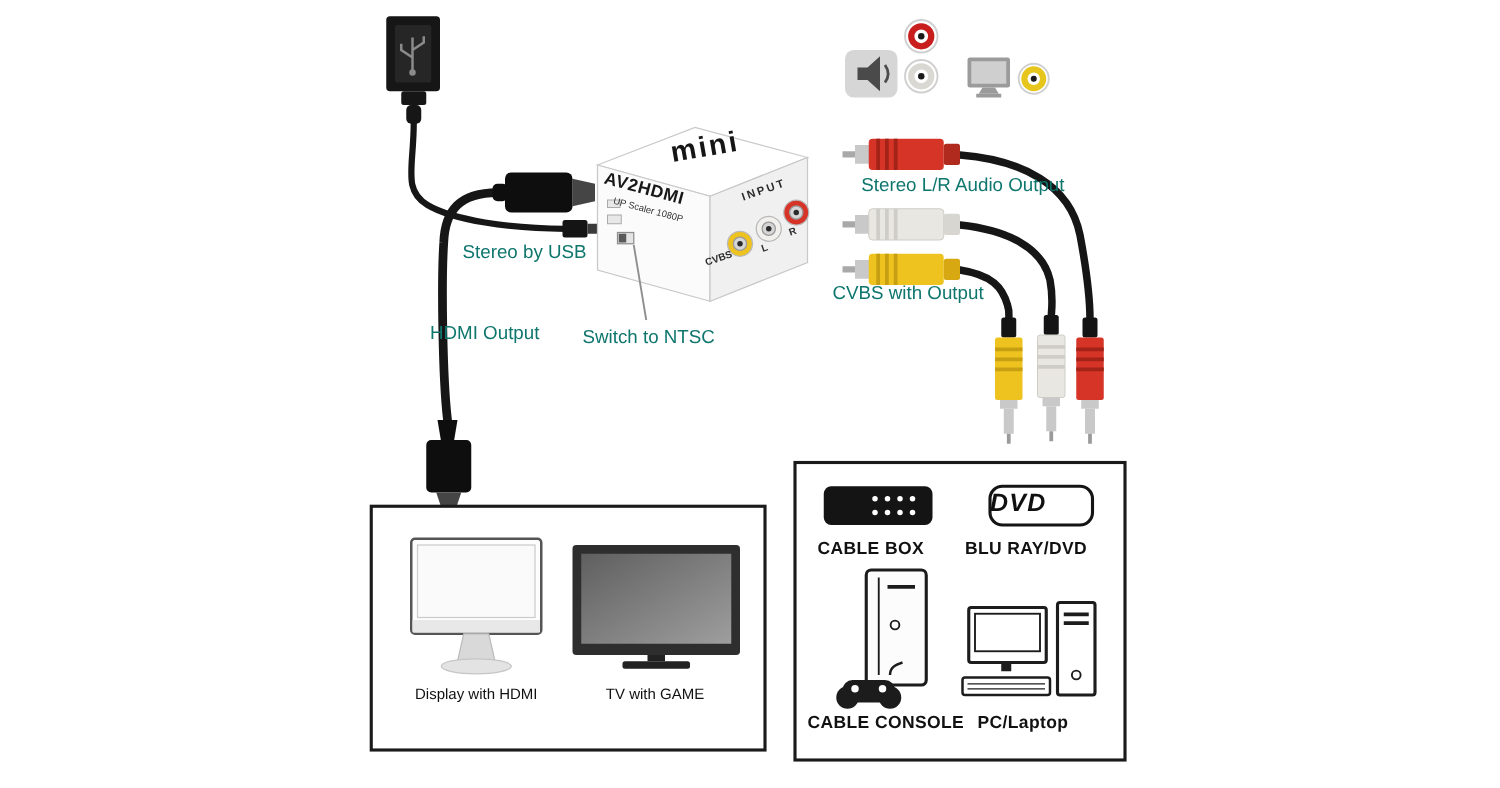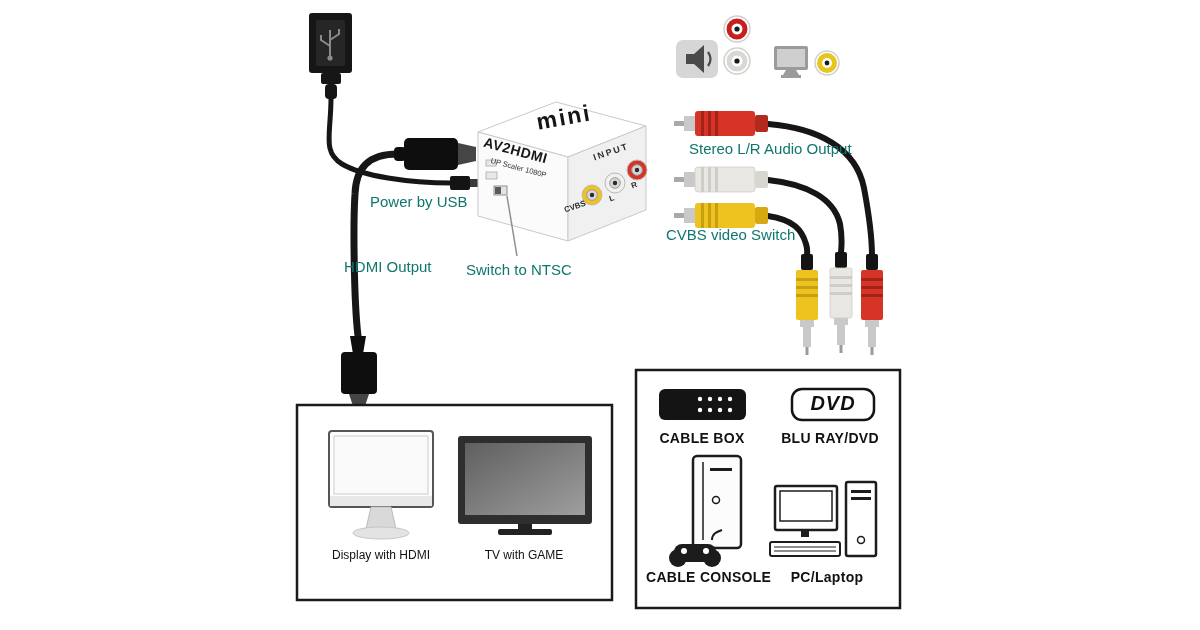--- a/index.html
+++ b/index.html
@@ -3,21 +3,21 @@
 <meta charset="utf-8">
 <style>
   html,body{margin:0;padding:0;background:#fff;}
   .stage{
     position:relative;width:1200px;height:630px;background:#ffffff;
     overflow:hidden;font-family:"Liberation Sans",sans-serif;color:#111;
   }
   .stage svg{position:absolute;left:0;top:0;}
   .label{position:absolute;font-size:15px;color:#0f766e;white-space:nowrap;line-height:1.1;}
   .caption{position:absolute;font-size:12px;color:#111;text-align:center;white-space:nowrap;}
-  .device-caption{position:absolute;font-size:14px;font-weight:bold;color:#111;text-align:center;white-space:nowrap;letter-spacing:.3px;}
+  .device-caption{position:absolute;font-size:14px;font-weight:bold;color:#111;white-space:nowrap;letter-spacing:.3px;}
   .mini-logo{
     position:absolute;left:512px;top:104px;width:104px;text-align:center;
     font-size:23px;font-weight:bold;letter-spacing:2px;color:#151515;
     transform:rotate(-10deg);transform-origin:center;
   }
   .model-text{
     position:absolute;left:486px;top:134px;width:92px;
     font-size:14px;font-weight:bold;letter-spacing:.5px;color:#181818;
     transform:rotate(15deg);transform-origin:left top;
   }
@@ -29,21 +29,21 @@
   .input-text{
     position:absolute;left:592px;top:153px;width:52px;
     font-size:9px;font-weight:bold;letter-spacing:2px;color:#2c2c2c;
     transform:rotate(-19deg);transform-origin:left top;
   }
   .jack-letter{
     position:absolute;font-size:8px;font-weight:bold;color:#2c2c2c;
     transform:rotate(-19deg);transform-origin:left top;
   }
   .dvd-badge-text{
-    position:absolute;left:792px;top:392px;width:82px;text-align:center;
+    position:absolute;left:792px;top:392px;width:82px;text-align:left;
     font-size:20px;font-weight:bold;font-style:italic;letter-spacing:1px;color:#101010;
   }
 </style>
 </head>
 <body>
 
 <div class="stage">
 
   <svg width="1200" height="630" viewBox="0 0 1200 630">
     <defs>
@@ -256,25 +256,25 @@
   </svg>
 
   <div class="mini-logo">mini</div>
   <div class="model-text">AV2HDMI</div>
   <div class="subtitle-text">UP Scaler 1080P</div>
   <div class="input-text">INPUT</div>
   <div class="jack-letter" style="left:563px;top:206px;">CVBS</div>
   <div class="jack-letter" style="left:608px;top:195px;">L</div>
   <div class="jack-letter" style="left:630px;top:182px;">R</div>
 
-  <div class="label" style="left:370px;top:194px;">Power by USB</div>
+  <div class="label" style="left:370px;top:194px;">Stereo by USB</div>
   <div class="label" style="left:344px;top:259px;">HDMI Output</div>
   <div class="label" style="left:466px;top:262px;">Switch to NTSC</div>
   <div class="label" style="left:689px;top:141px;">Stereo L/R Audio Output</div>
-  <div class="label" style="left:666px;top:227px;">CVBS video Switch</div>
+  <div class="label" style="left:666px;top:227px;">CVBS with Output</div>
 
   <div class="caption" style="left:320px;top:548px;width:122px;">Display with HDMI</div>
   <div class="caption" style="left:464px;top:548px;width:120px;">TV with GAME</div>
 
   <div class="device-caption" style="left:654px;top:430px;width:96px;">CABLE BOX</div>
   <div class="device-caption" style="left:772px;top:430px;width:116px;">BLU RAY/DVD</div>
   <div class="dvd-badge-text">DVD</div>
   <div class="device-caption" style="left:646px;top:569px;width:116px;">CABLE CONSOLE</div>
   <div class="device-caption" style="left:782px;top:569px;width:90px;">PC/Laptop</div>
 

